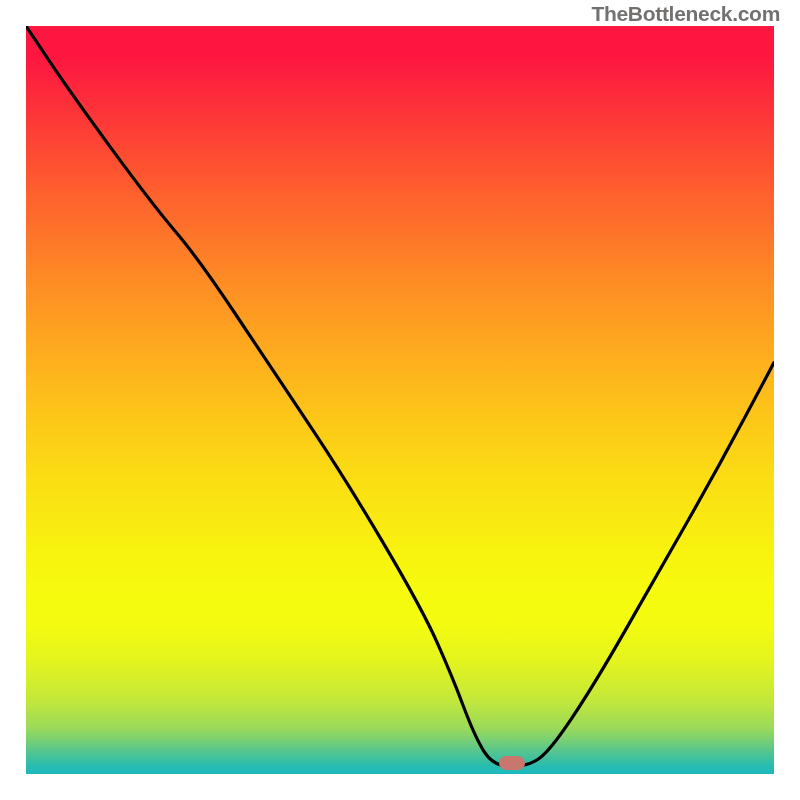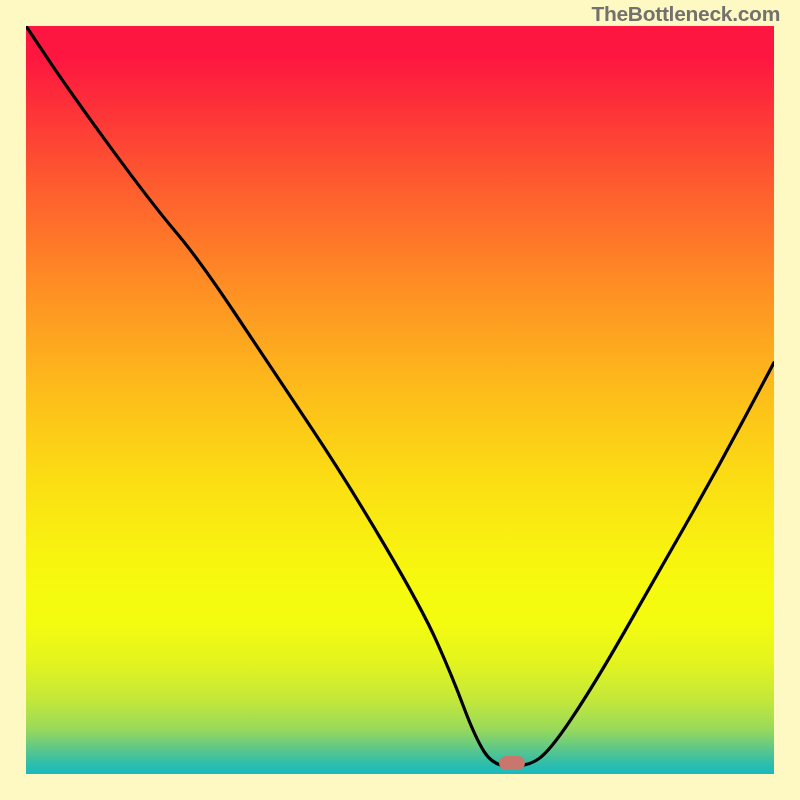--- a/index.html
+++ b/index.html
@@ -9,21 +9,21 @@
     height: 800px;
     background: #000;
     overflow: hidden;
   }
   .frame {
     position: absolute;
     left: 0;
     top: 0;
     width: 800px;
     height: 800px;
-    background: #fef9c3;
+    background: #ffffff;
   }
   .plot {
     position: absolute;
     left: 26px;
     top: 26px;
     width: 748px;
     height: 748px;
     overflow: hidden;
   }
   .gradient {

